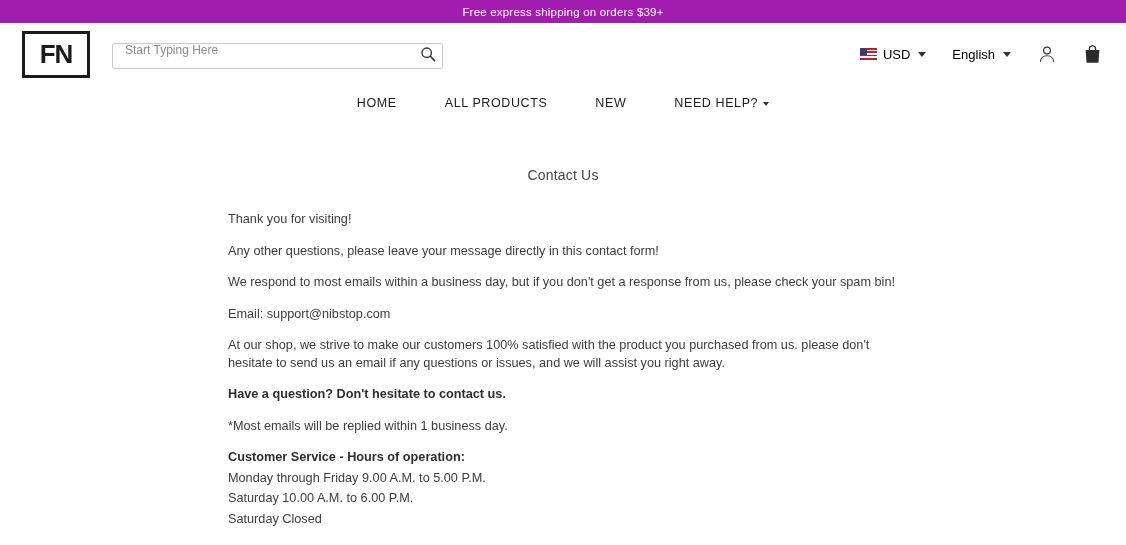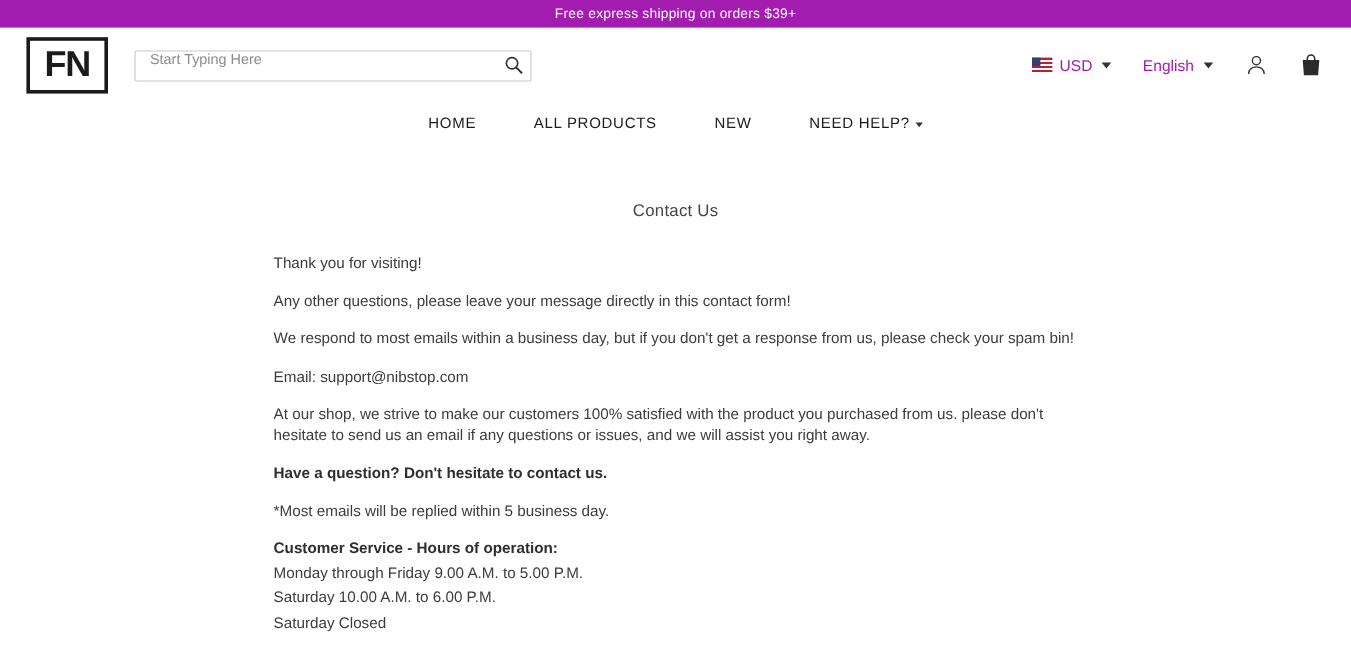--- a/index.html
+++ b/index.html
@@ -36,21 +36,21 @@
     width: 68px;
     height: 47px;
     border: 3px solid #1b1b1b;
     display: flex;
     align-items: center;
     justify-content: center;
     margin-right: 22px;
     flex: 0 0 auto;
   }
   .logo-text {
-    font-size: 30px;
+    font-size: 26px;
     font-weight: bold;
     letter-spacing: -1px;
     color: #1b1b1b;
     line-height: 1;
     font-family: "Liberation Sans", sans-serif;
   }
   .search-wrap {
     position: relative;
     width: 331px;
     flex: 0 0 auto;
@@ -87,21 +87,21 @@
     display: flex;
     align-items: center;
     gap: 26px;
     padding-right: 8px;
   }
   .currency, .language {
     display: flex;
     align-items: center;
     gap: 6px;
     font-size: 13px;
-    color: #a21caf;
+    color: #000000;
     cursor: pointer;
   }
   .flag {
     width: 17px;
     height: 12px;
     background:
       linear-gradient(to bottom,
         #b22234 0 1.7px, #fff 1.7px 3.4px, #b22234 3.4px 5.1px,
         #fff 5.1px 6.8px, #b22234 6.8px 8.5px, #fff 8.5px 10.2px,
         #b22234 10.2px 12px);
@@ -264,21 +264,21 @@
   <p>Any other questions, please leave your message directly in this contact form!</p>
 
   <p>We respond to most emails within a business day, but if you don't get a response from us, please check your spam bin!</p>
 
   <p>Email: support@nibstop.com</p>
 
   <p>At our shop, we strive to make our customers 100% satisfied with the product you purchased from us. please don't hesitate to send us an email if any questions or issues, and we will assist you right away.</p>
 
   <p class="bold">Have a question? Don't hesitate to contact us.</p>
 
-  <p>*Most emails will be replied within 5 business day.</p>
+  <p>*Most emails will be replied within 1 business day.</p>
 
   <div class="hours-block">
     <p class="tight bold">Customer Service - Hours of operation:</p>
     <p class="tight">Monday through Friday 9.00 A.M. to 5.00 P.M.</p>
     <p class="tight">Saturday 10.00 A.M. to 6.00 P.M.</p>
     <p class="tight">Saturday Closed</p>
   </div>
 
   <div class="spacer-20"></div>
 

